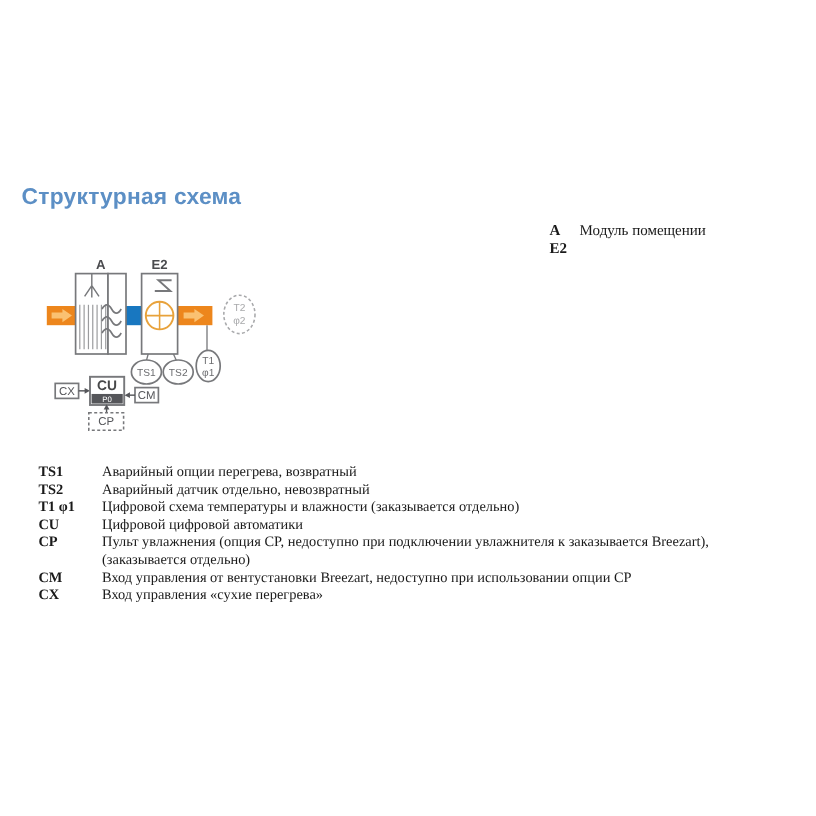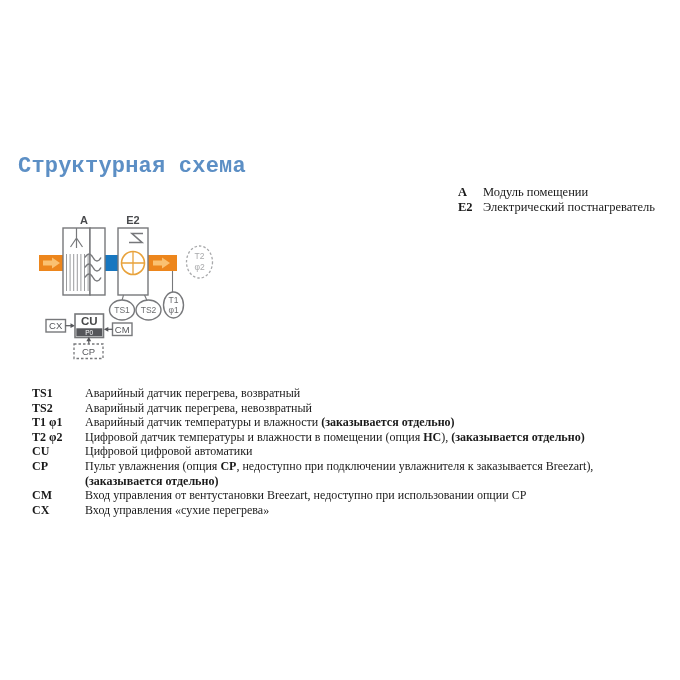--- a/index.html
+++ b/index.html
@@ -2,21 +2,21 @@
 <html><head>
 <meta charset="utf-8">
 <style>
   html,body{margin:0;padding:0;}
   body{
     width:680px;height:680px;background:#ffffff;position:relative;overflow:hidden;
     font-family:"Liberation Serif", serif;color:#1a1a1a;
   }
   .page-title{
     position:absolute;left:18px;top:154px;
-    font-family:Liberation Mono, monospace;font-weight:bold;font-size:22px;
+    font-family:Liberation Sans, sans-serif;font-weight:bold;font-size:19px;
     color:#5c8fc5;letter-spacing:.2px;
   }
   
   .comp-legend{position:absolute;left:458px;top:185px;font-size:12.5px;line-height:15px;}
   .comp-legend .row{display:flex;}
   .comp-legend .lab{width:25px;font-weight:bold;flex-shrink:0;}
   
   .diagram{position:absolute;left:30px;top:205px;width:200px;height:165px;}
   .diagram svg{display:block;width:100%;height:100%;}
   text{font-family:"Liberation Sans", sans-serif;}
@@ -25,36 +25,35 @@
   .circTxt2{font-size:8.5px;fill:#a8a9ab;}
   .boxTxt{font-size:9.5px;fill:#55565a;}
   .cuTxt{font-weight:bold;font-size:11.5px;fill:#474849;}
   .portTxt{font-size:6.5px;fill:#ffffff;}
   .outline{fill:#ffffff;stroke:#77787b;stroke-width:1.4;}
   
   .legend{position:absolute;left:32px;top:386px;width:628px;font-size:12px;line-height:14.6px;}
   .legend .row{display:flex;}
   .legend .lab{width:53px;font-weight:bold;flex-shrink:0;}
   .legend .desc{flex:1;}
-  .b{font-weight:bold;}
+  .b{font-weight:normal;}
   .line2{display:block;}
 </style>
 </head>
 <body>
 
 <div class="page-title">Структурная схема</div>
 
 <div class="comp-legend">
   <div class="row">
     <span class="lab">A</span>
     <span>Модуль помещении</span>
   </div>
   <div class="row">
     <span class="lab">E2</span>
-    <span>Электрический постнагреватель</span>
   </div>
 </div>
 
 <div class="diagram">
 <svg viewBox="30 205 200 165" xmlns="http://www.w3.org/2000/svg">
 
   <text x="84" y="224" text-anchor="middle" class="blockLbl">A</text>
   <text x="133" y="224" text-anchor="middle" class="blockLbl">E2</text>
 
   <rect x="39" y="255" width="24" height="16" fill="#ed861c"></rect>
@@ -119,33 +118,29 @@
   <line x1="88.8" y1="344" x2="88.8" y2="340" stroke="#55565a" stroke-width="1.2"></line>
   <polygon points="88.8,336.8 86.4,341.3 91.2,341.3" fill="#55565a"></polygon>
   <rect x="74" y="344" width="29" height="14.5" fill="#ffffff" stroke="#77787b" stroke-width="1.3" stroke-dasharray="2.5 2"></rect>
   <text x="88.5" y="354.5" text-anchor="middle" class="boxTxt">CP</text>
 </svg>
 </div>
 
 <div class="legend">
   <div class="row">
     <span class="lab">TS1</span>
-    <span class="desc"><span>Аварийный датчик перегрева, возвратный</span></span>
+    <span class="desc"><span>Аварийный опции перегрева, возвратный</span></span>
   </div>
   <div class="row">
     <span class="lab">TS2</span>
-    <span class="desc"><span>Аварийный датчик перегрева, невозвратный</span></span>
+    <span class="desc"><span>Аварийный датчик отдельно, невозвратный</span></span>
   </div>
   <div class="row">
     <span class="lab">T1 φ1</span>
-    <span class="desc"><span>Аварийный датчик температуры и влажности </span><span class="b">(заказывается отдельно)</span></span>
-  </div>
-  <div class="row">
-    <span class="lab">T2 φ2</span>
-    <span class="desc"><span>Цифровой датчик температуры и влажности в помещении (опция </span><span class="b">НС</span><span>), </span><span class="b">(заказывается отдельно)</span></span>
+    <span class="desc"><span>Цифровой схема температуры и влажности </span><span class="b">(заказывается отдельно)</span></span>
   </div>
   <div class="row">
     <span class="lab">CU</span>
     <span class="desc"><span>Цифровой цифровой автоматики</span></span>
   </div>
   <div class="row">
     <span class="lab">CP</span>
     <span class="desc"><span>Пульт увлажнения (опция </span><span class="b">CP</span><span>, недоступно при подключении увлажнителя к заказывается Breezart),</span><span class="b line2">(заказывается отдельно)</span></span>
   </div>
   <div class="row">

